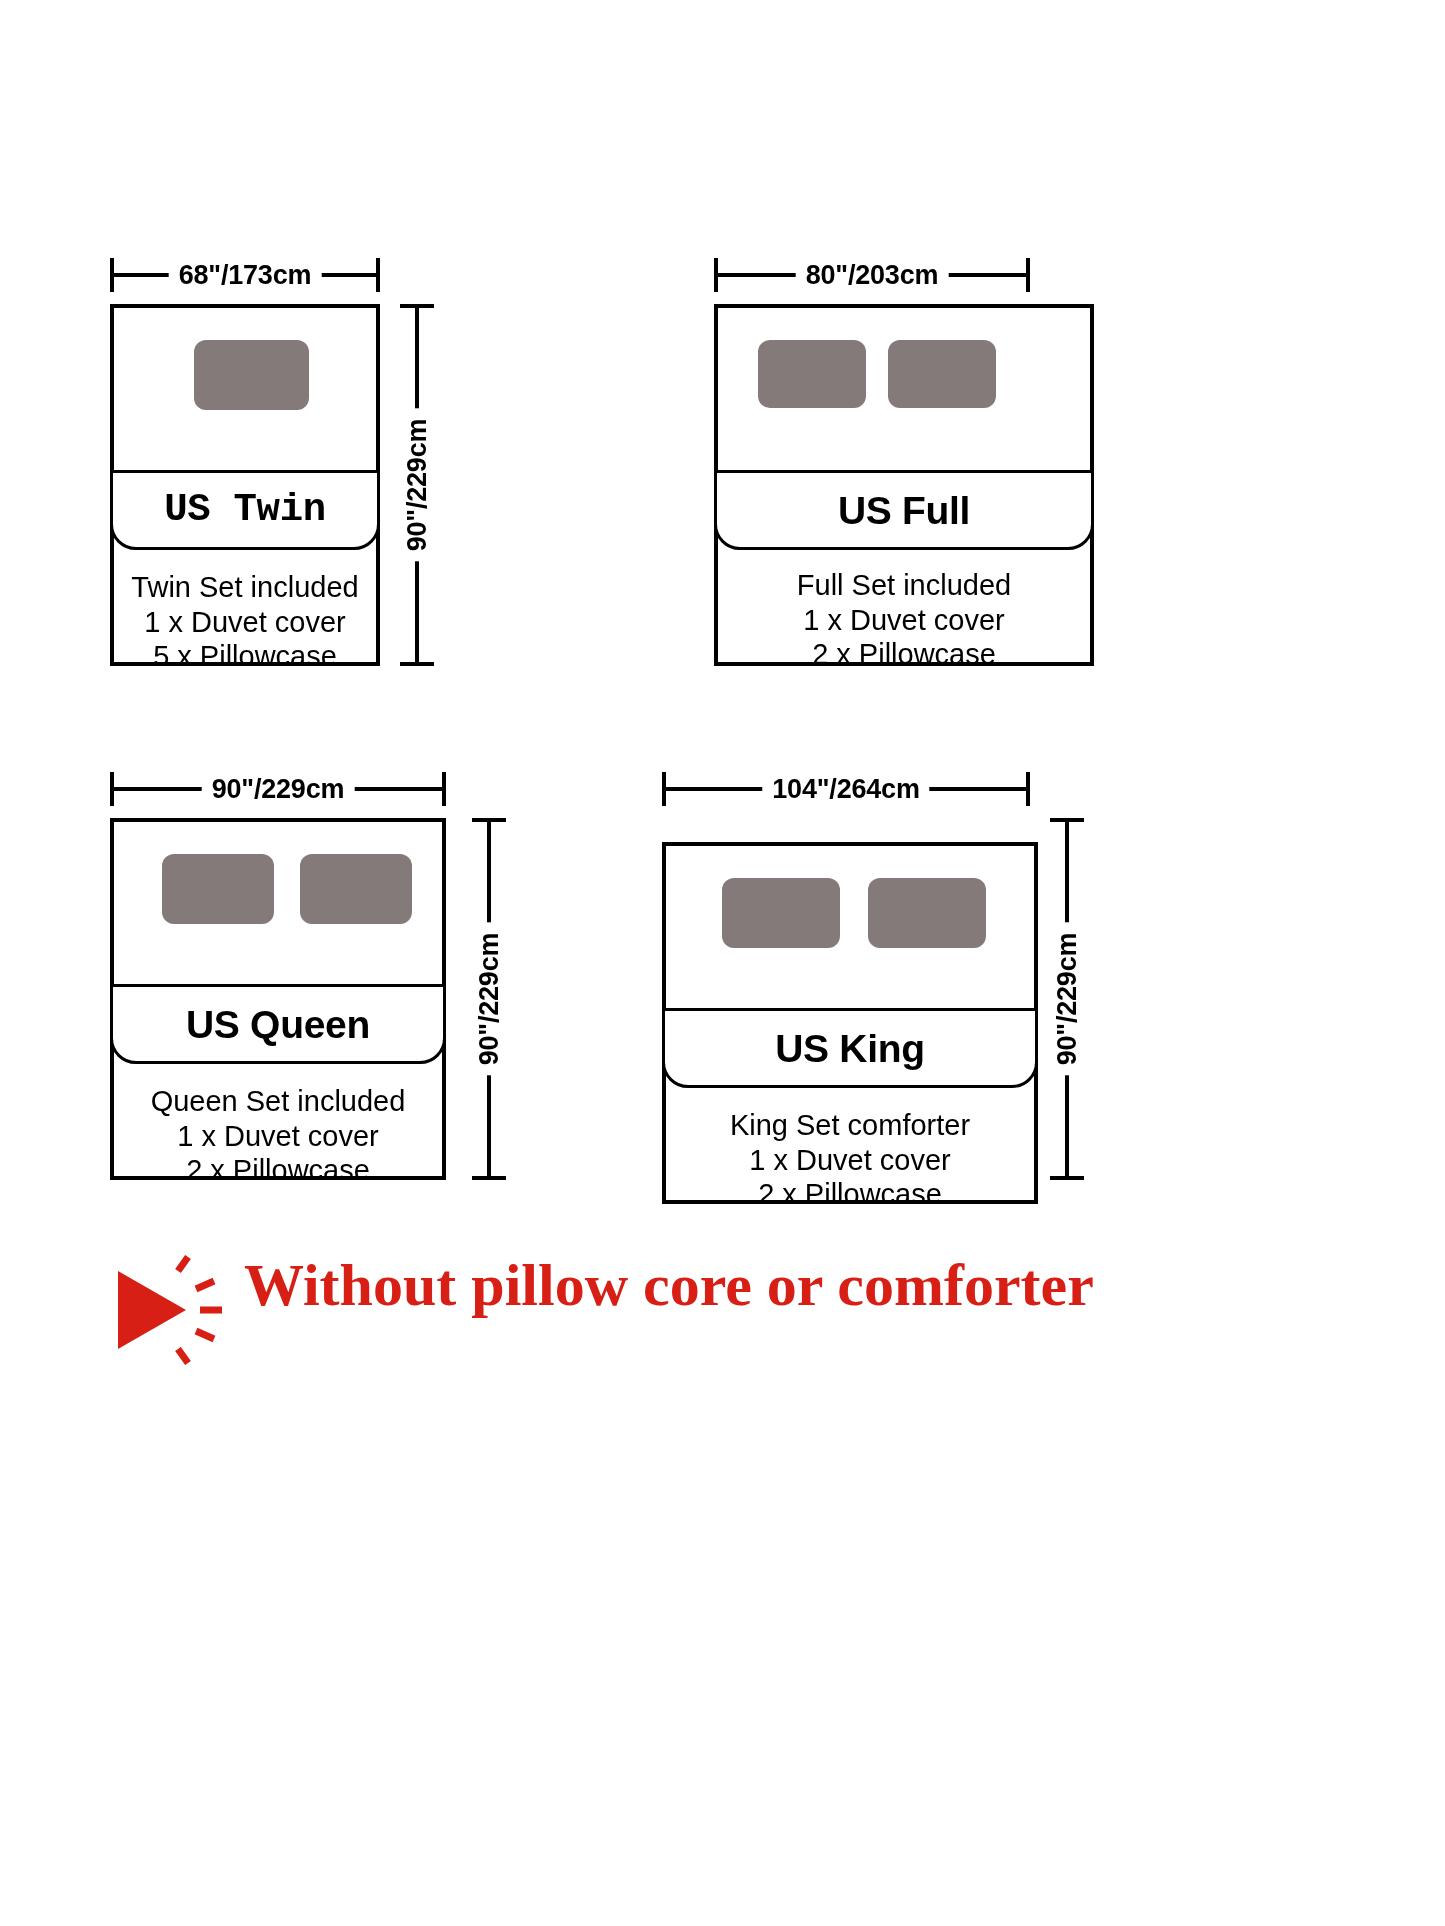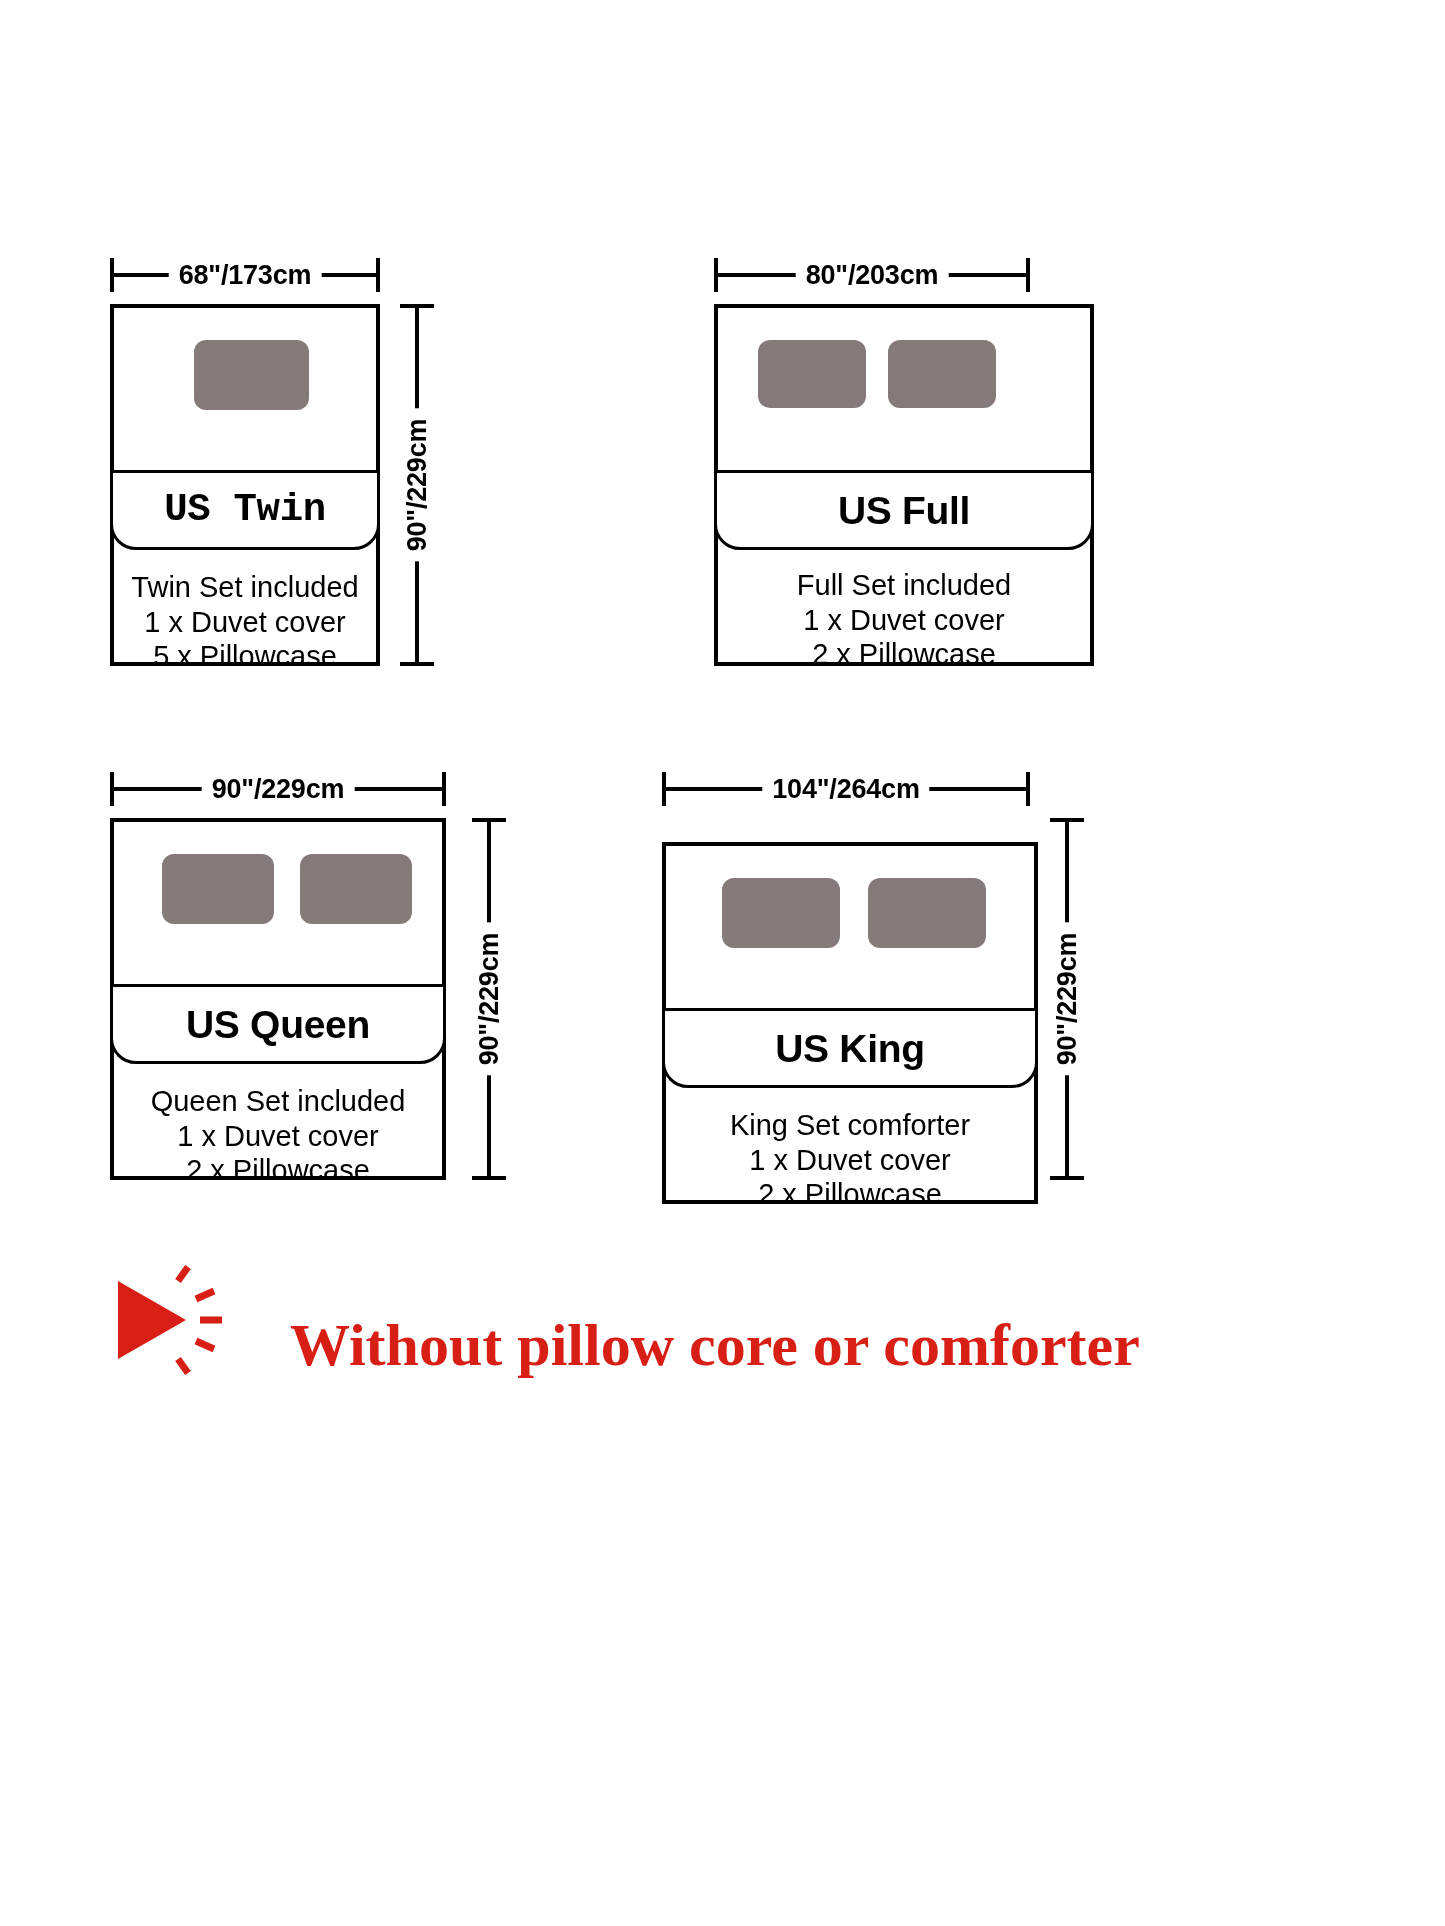--- a/index.html
+++ b/index.html
@@ -77,21 +77,21 @@
   }
 
   
   .desc{
     position:absolute;left:0;right:0;text-align:center;
     font-size:29px;line-height:1.19;white-space:nowrap;
   }
   .desc div{display:block;}
 
   
-  .banner{position:absolute;display:flex;align-items:flex-end;gap:46px;}
+  .banner{position:absolute;display:flex;align-items:flex-start;}
   .banner .burst{position:relative;width:120px;height:110px;flex:none;}
   .banner .burst svg{display:block;}
   .banner .btext{
     font-family:"Liberation Serif","DejaVu Serif",serif;
     font-size:60px;font-weight:bold;white-space:nowrap;line-height:1;
     margin-left:14px;
   }
 </style>
 </head>
 <body>

